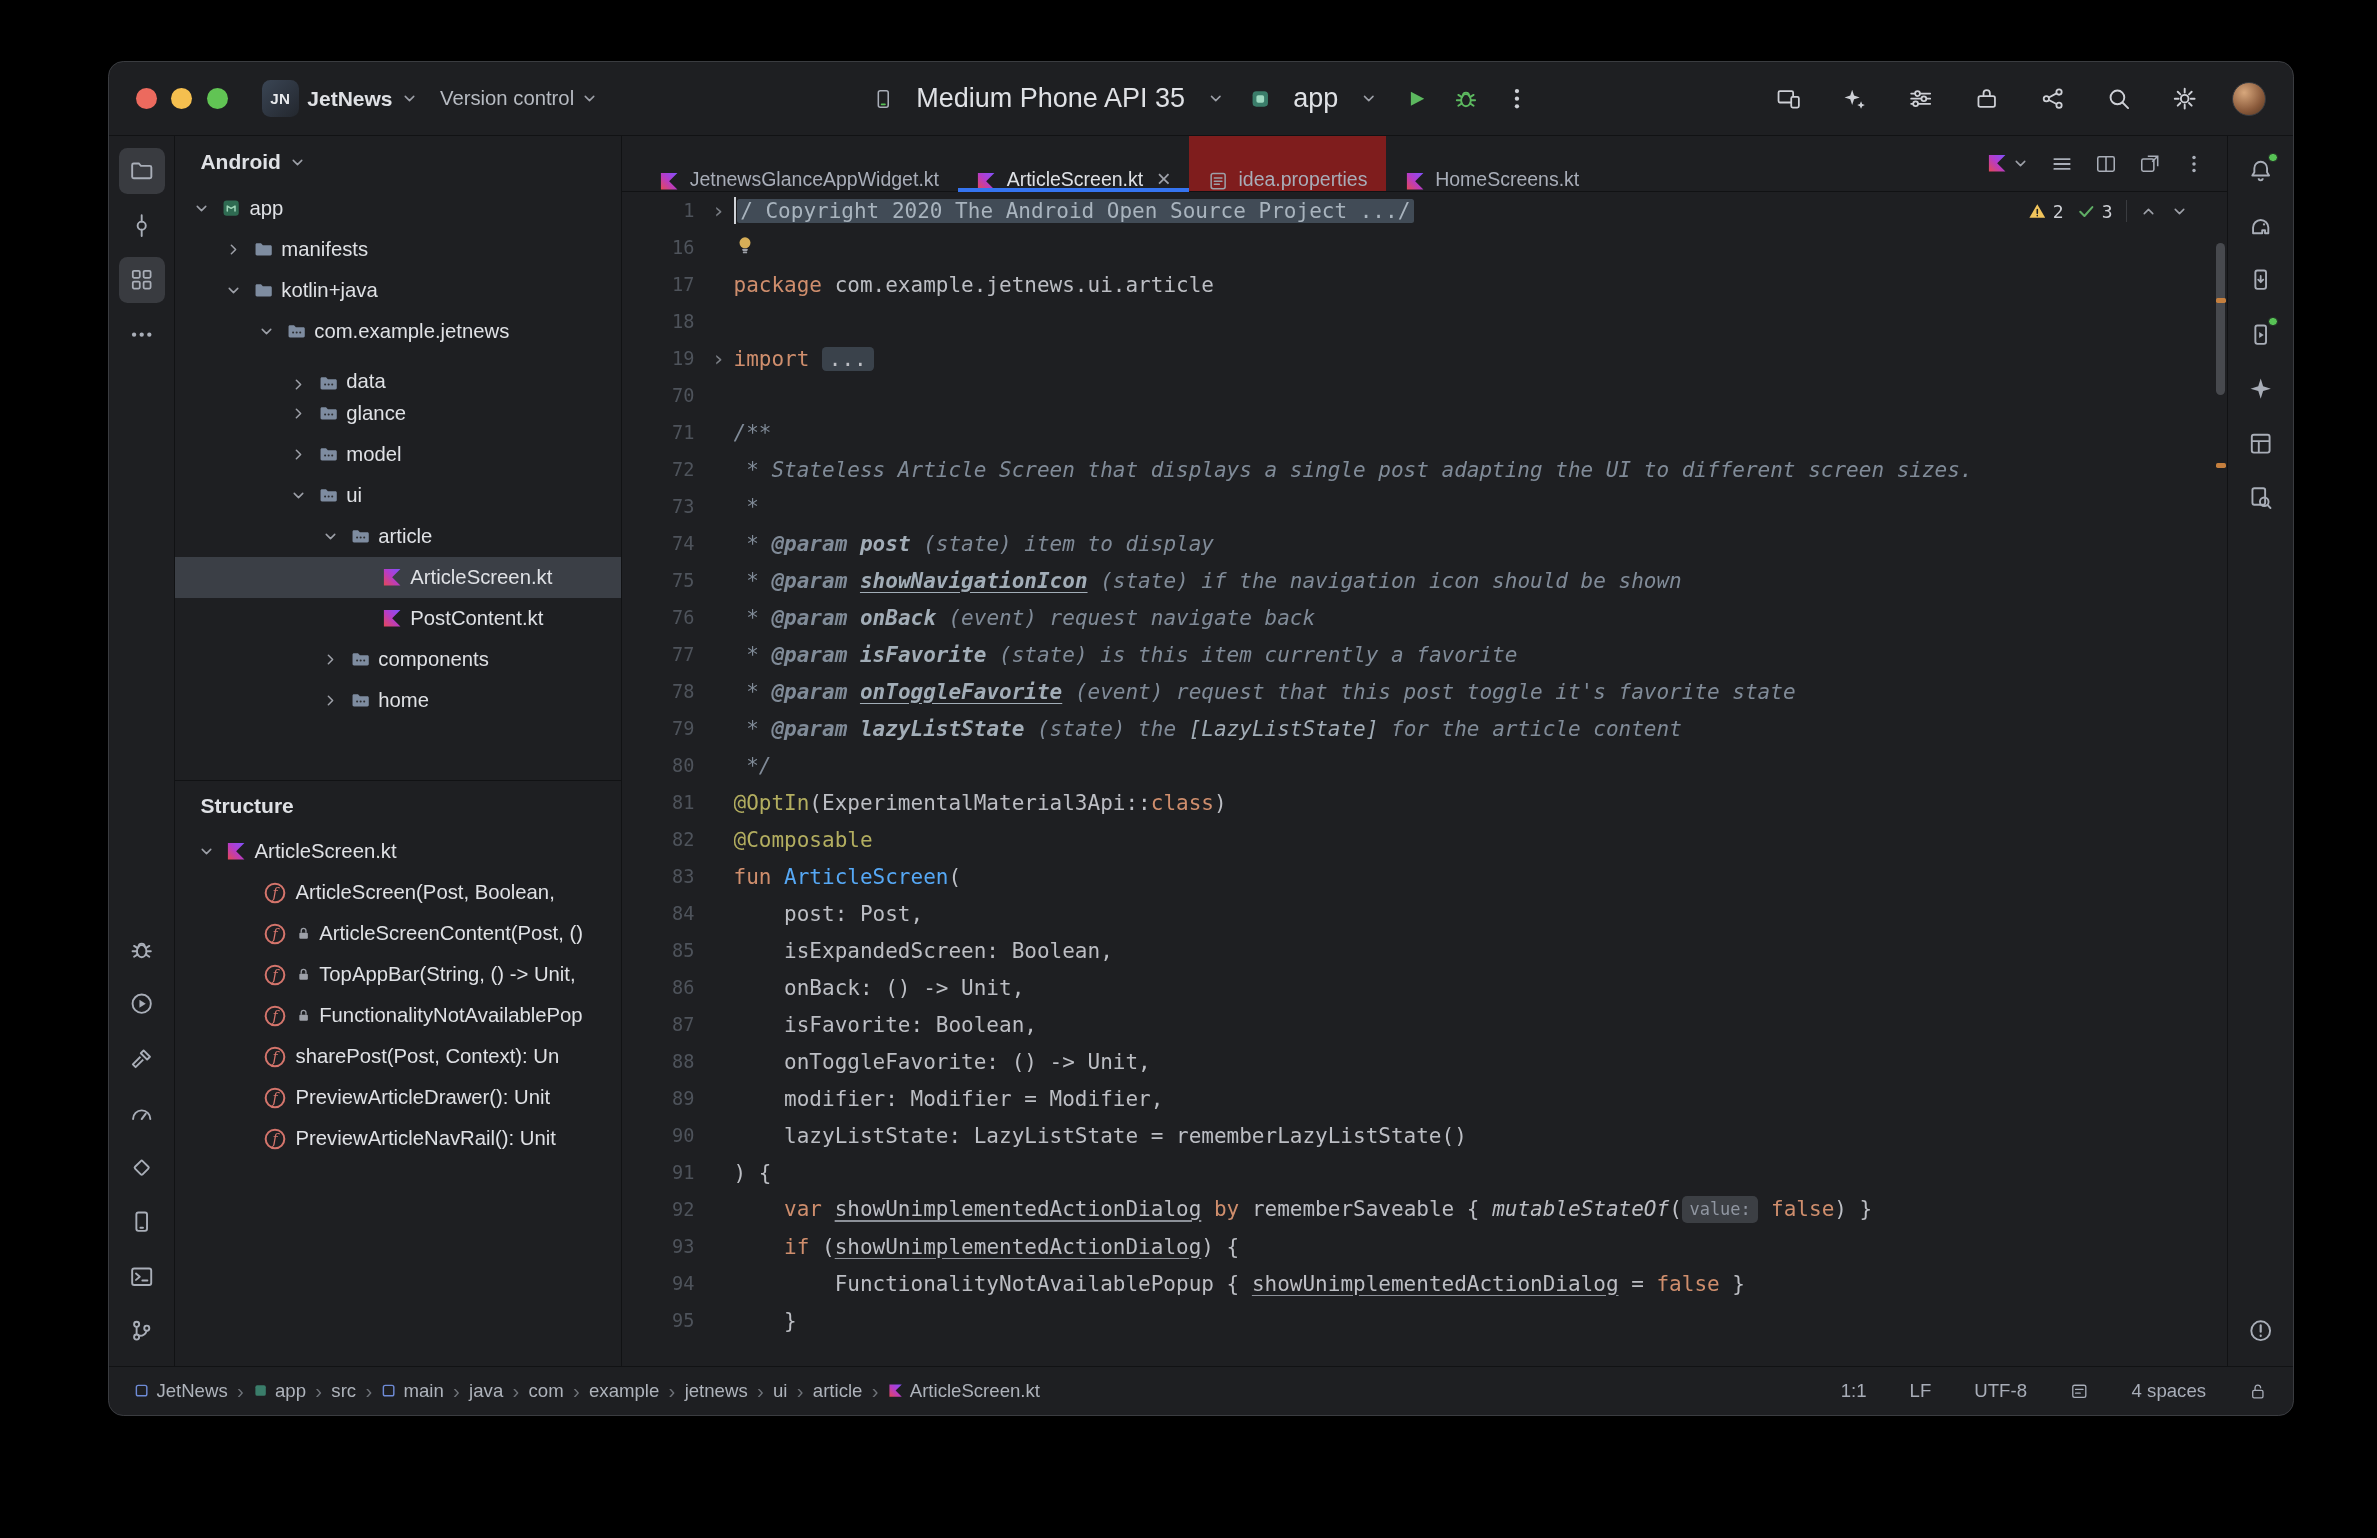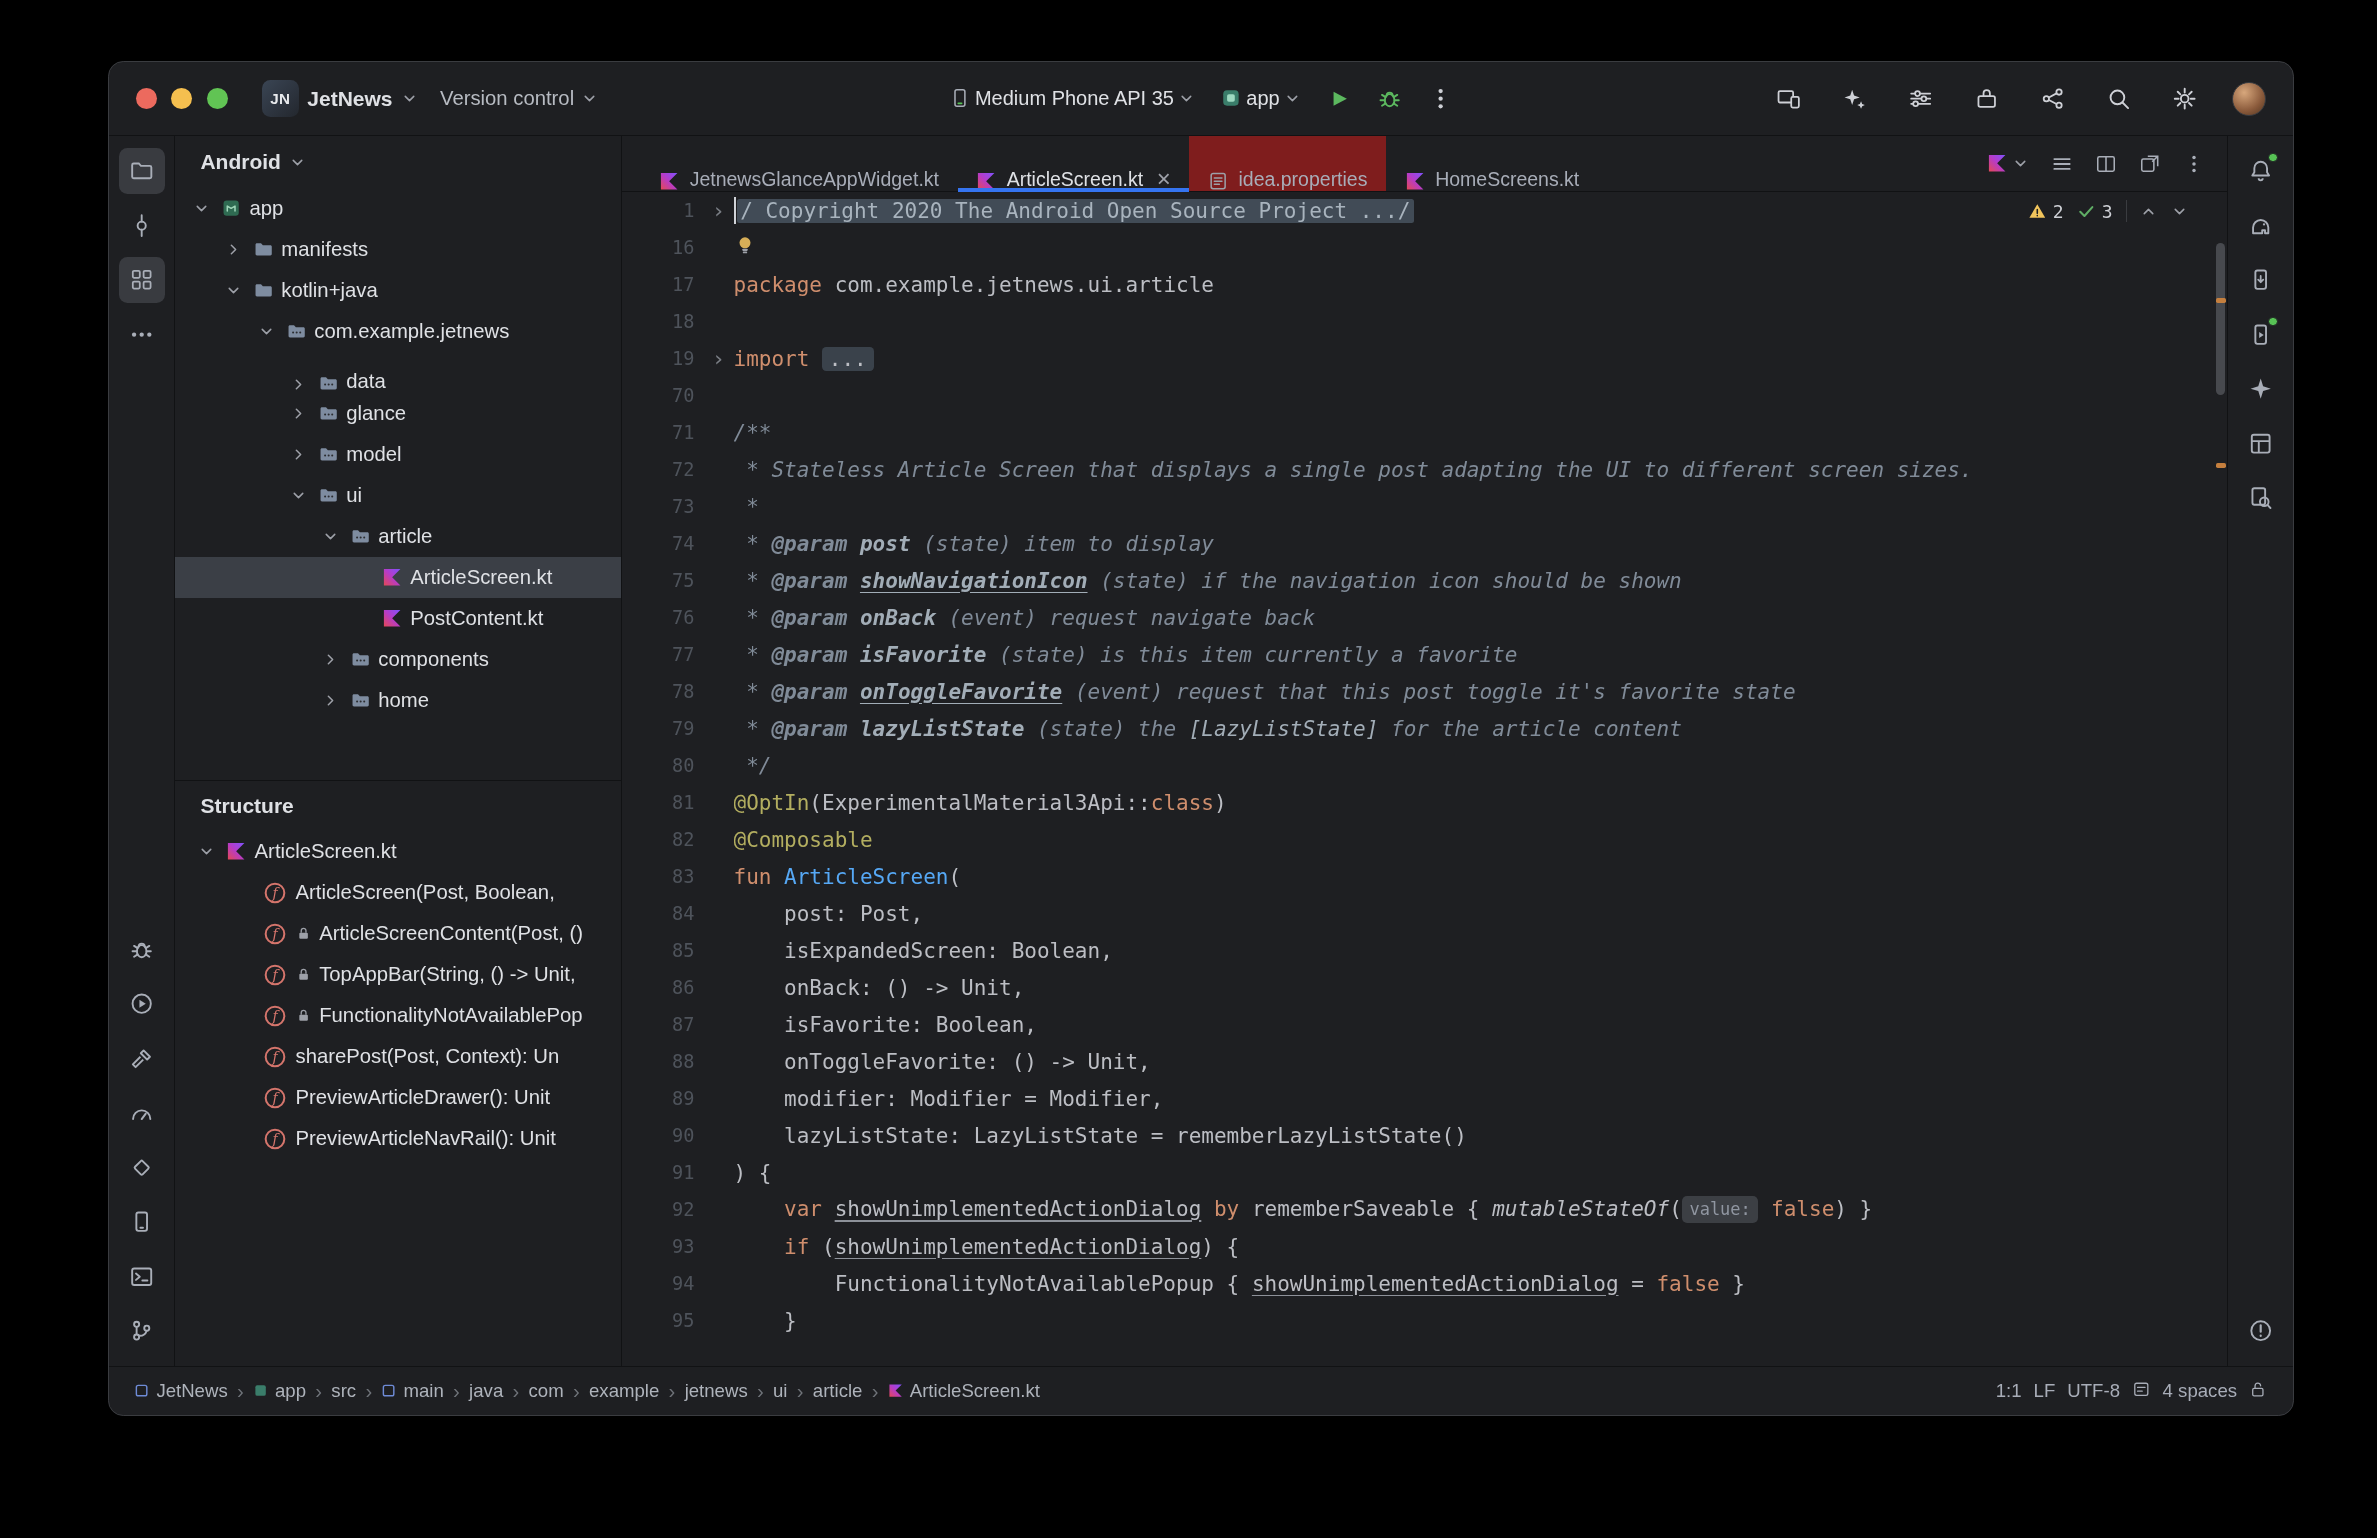--- a/index.html
+++ b/index.html
@@ -10,21 +10,21 @@
   .s18{font-size:15.2px}.s20{font-size:17px}.s22{font-size:18.6px}.s26{font-size:22px}.s30{font-size:25.4px}
   
   .titlebar{height:74px;flex:none;display:flex;align-items:center;padding:0 27px;gap:22px;border-bottom:0.8px solid #111214;position:relative}
   .traffic{display:flex;gap:14.4px;margin-right:12px}
   .light{width:21px;height:21px;border-radius:50%}
   .l-close{background:#EC6A5E}.l-min{background:#F5BF4F}.l-zoom{background:#61C454}
   .logo{width:37px;height:37px;border-radius:8.5px;background:linear-gradient(135deg,#3A4554,#23272E);color:#E8EAED;font-weight:bold;font-size:15.2px;display:flex;align-items:center;justify-content:center;letter-spacing:0.4px}
   .tb-group{display:flex;align-items:center;gap:8.5px;color:#DFE1E5;font-size:21px;font-weight:600}
   .tb-vcs{color:#B7BBC2;font-size:20.3px;font-weight:400;display:flex;align-items:center;gap:6.8px}
   .tb-center{position:absolute;left:50%;transform:translateX(-50%);display:flex;align-items:center;gap:25.4px}
-  .tb-chip{display:flex;align-items:center;gap:4px;color:#DFE1E5;font-size:20px;font-weight:400}
+  .tb-chip{display:flex;align-items:center;gap:22px;color:#DFE1E5;font-size:27px;font-weight:400}
   .tb-right{margin-left:auto;display:flex;align-items:center;gap:29px}
   .tb-btn{display:flex;align-items:center;justify-content:center;width:37px;height:37px;border-radius:6.8px}
   .avatar{width:34px;height:34px;border-radius:50%;background:radial-gradient(circle at 35% 30%,#D7A77C,#8A5A3B 60%,#4e3320);border:0.8px solid #3A3C40}
   
   .main{flex:1;display:flex;min-height:0}
   .stripe{width:66px;flex:none;display:flex;flex-direction:column;align-items:center;padding:12px 0;gap:8.5px}
   .stripe-l{border-right:0.8px solid #111214}
   .stripe-r{border-left:0.8px solid #111214}
   .sp{flex:1}
   .tool-btn{width:46px;height:46px;border-radius:8.5px;display:flex;align-items:center;justify-content:center;position:relative;color:#A9AEB8}
@@ -74,21 +74,21 @@
   .bulb{margin-right:6.8px}
   .inspect{position:absolute;top:6.8px;right:34px;display:flex;align-items:center;gap:13.5px;font-size:18px;color:#CED0D6;background:#1E1F22;padding:1.7px 5.1px}
   .insp-div{width:0.8px;height:22px;background:#3A3C40}
   .scrollbar{position:absolute;right:0;top:0;bottom:0;width:13.5px}
   .sb-thumb{position:absolute;right:2.5px;top:51px;width:8.5px;height:152px;background:#47494E;border-radius:5.1px}
   .sb-mark{position:absolute;right:0.8px;width:10.2px;height:5.1px;background:#C57F3E;border-radius:1.7px}
   
   .statusbar{height:49px;flex:none;border-top:0.8px solid #111214;display:flex;align-items:center;padding:0 25.4px;font-size:18.6px;color:#AEB3BB;gap:7.6px;white-space:nowrap}
   .bc{display:flex;align-items:center;gap:6.8px}
   .bc-sep{color:#6F7379;font-size:20.3px;padding:0 1.7px}
-  .sb-right{margin-left:auto;display:flex;gap:12px;color:#A8ADB8}
+  .sb-right{margin-left:auto;display:flex;align-items:center;gap:43px;color:#A8ADB8}
 </style>
 </head>
 <body>
 
 <svg width="0" height="0" style="position:absolute">
     <defs>
   <linearGradient id="kgrad" x1="100%" y1="0%" x2="0%" y2="100%">
     <stop offset="0%" stop-color="#7F52FF"></stop>
         <stop offset="50%" stop-color="#B73BC7"></stop>
         <stop offset="100%" stop-color="#E44857"></stop>

